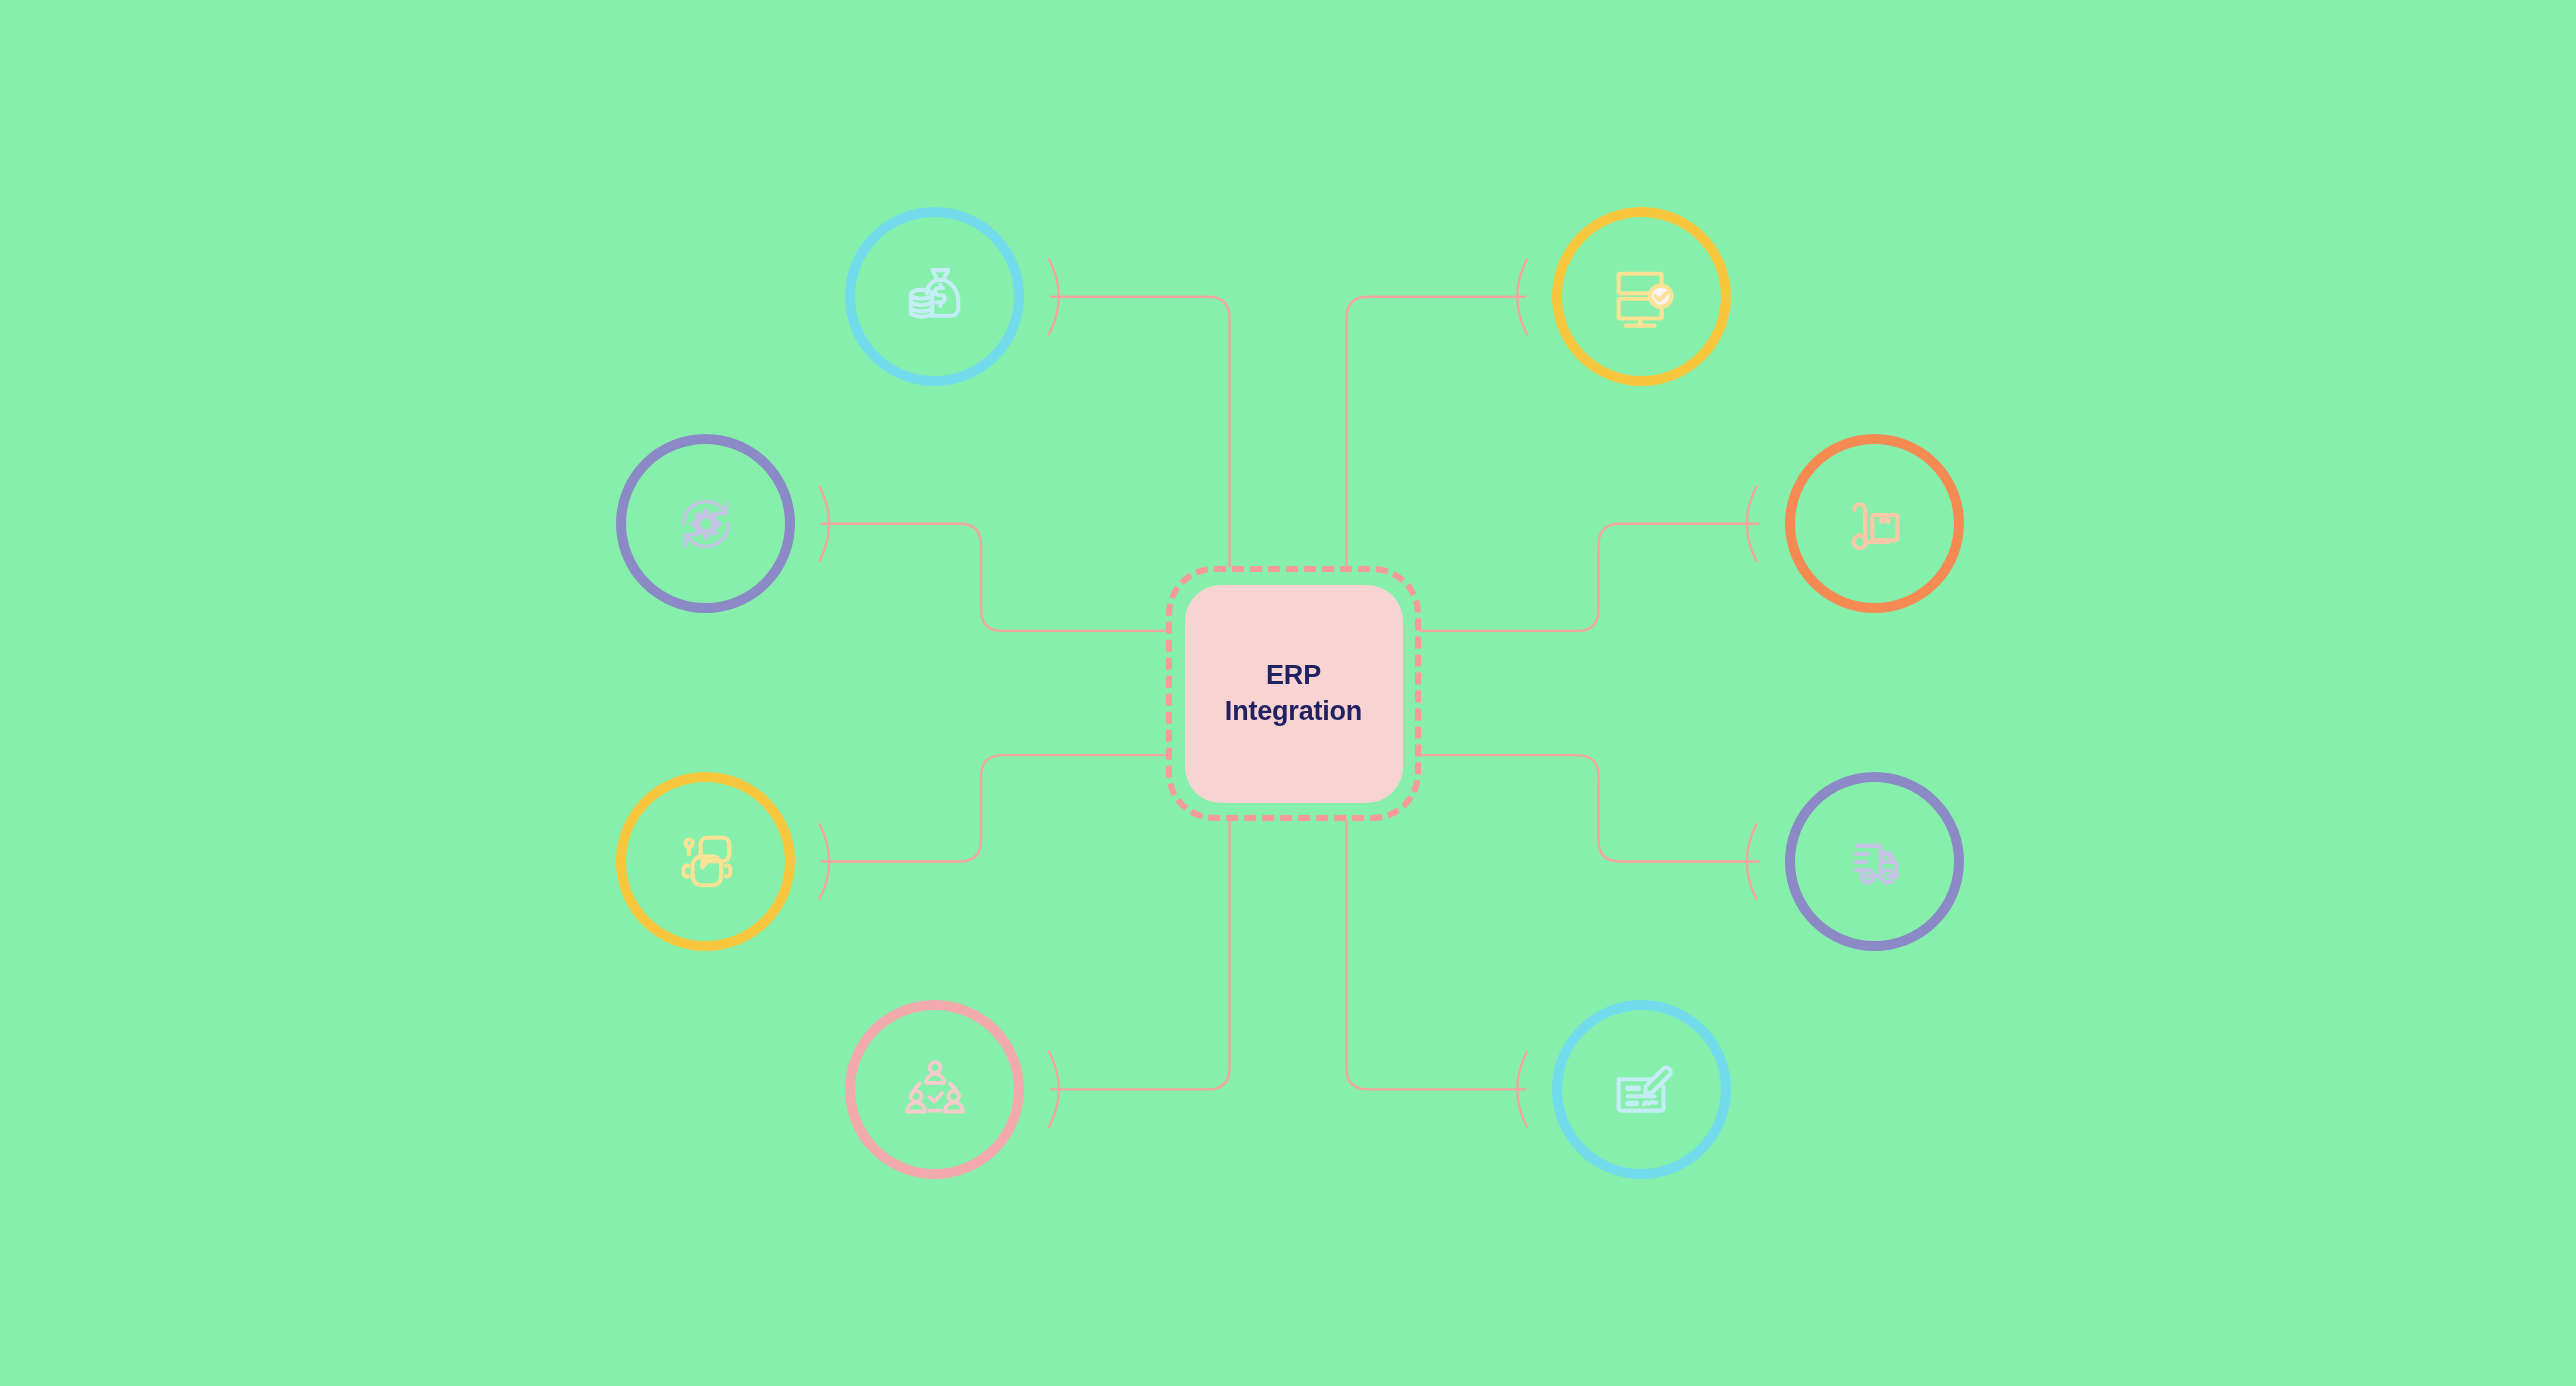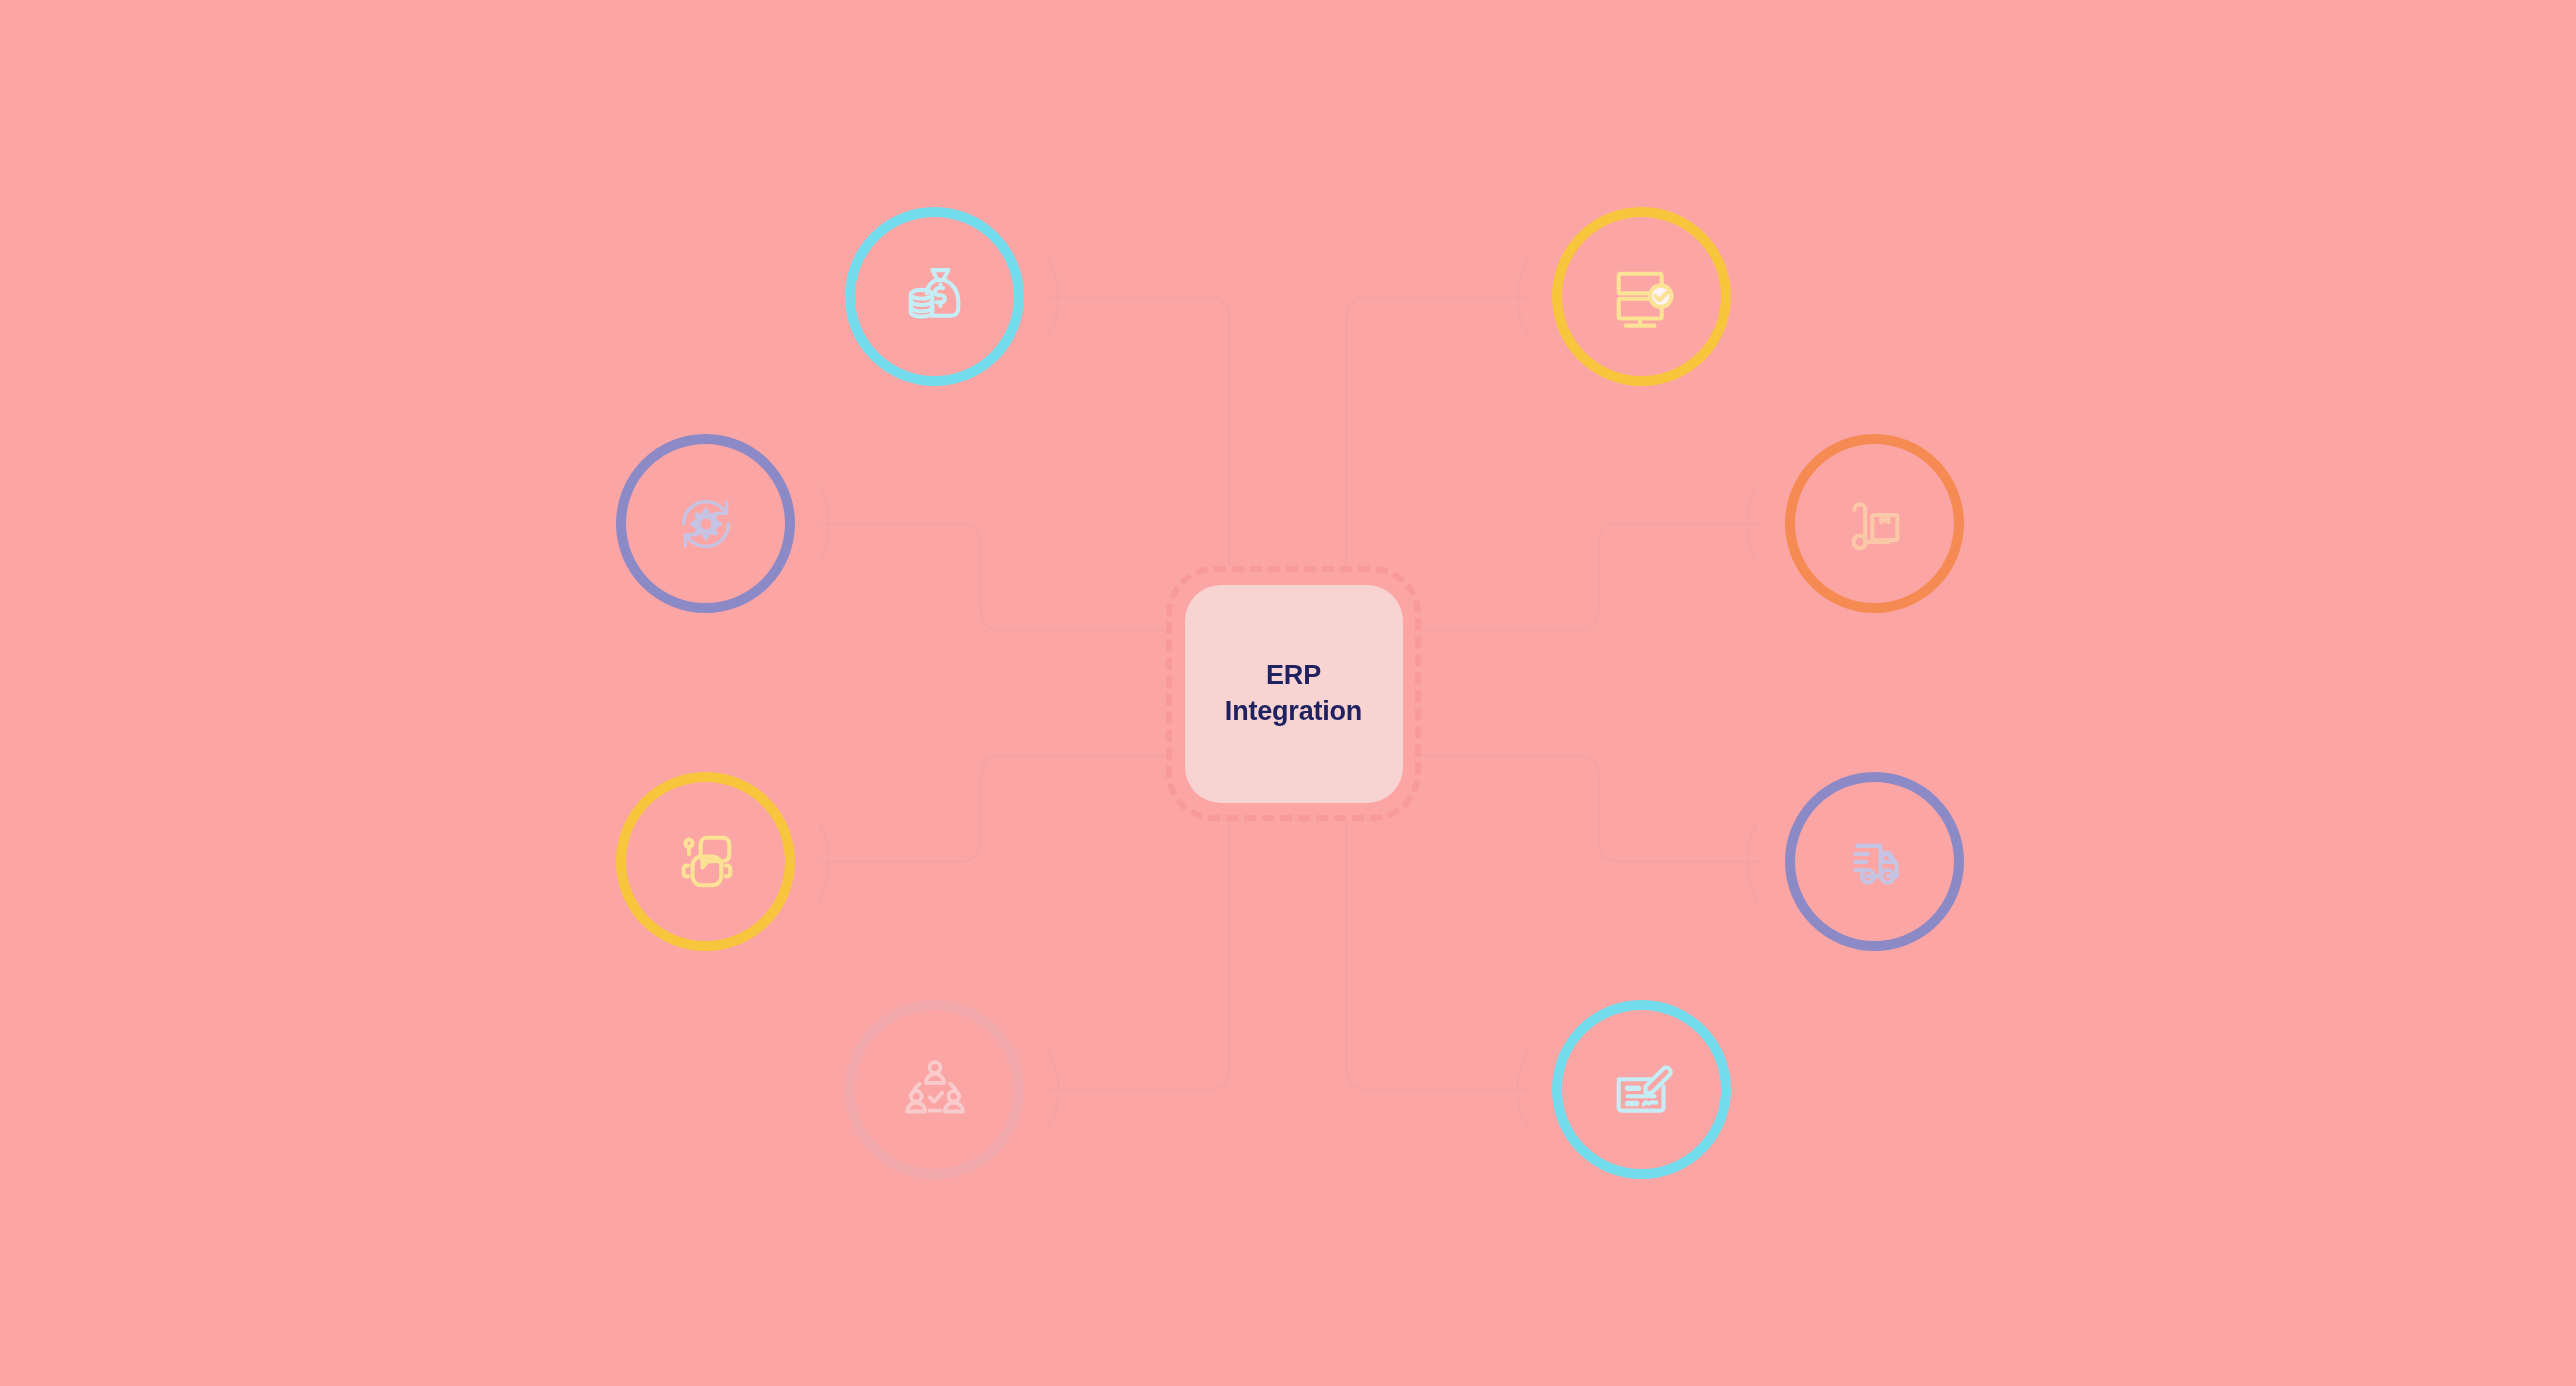--- a/index.html
+++ b/index.html
@@ -7,21 +7,21 @@
     padding: 0;
     background: #fdf3f2;
   }
   body {
     font-family: "Liberation Sans", sans-serif;
   }
   #stage {
     position: relative;
     width: 2576px;
     height: 1387px;
-    background: #fca5a5;
+    background: #86efac;
     overflow: hidden;
   }
   #connectors {
     position: absolute;
     left: 0;
     top: 0;
     width: 2576px;
     height: 1387px;
   }
 

